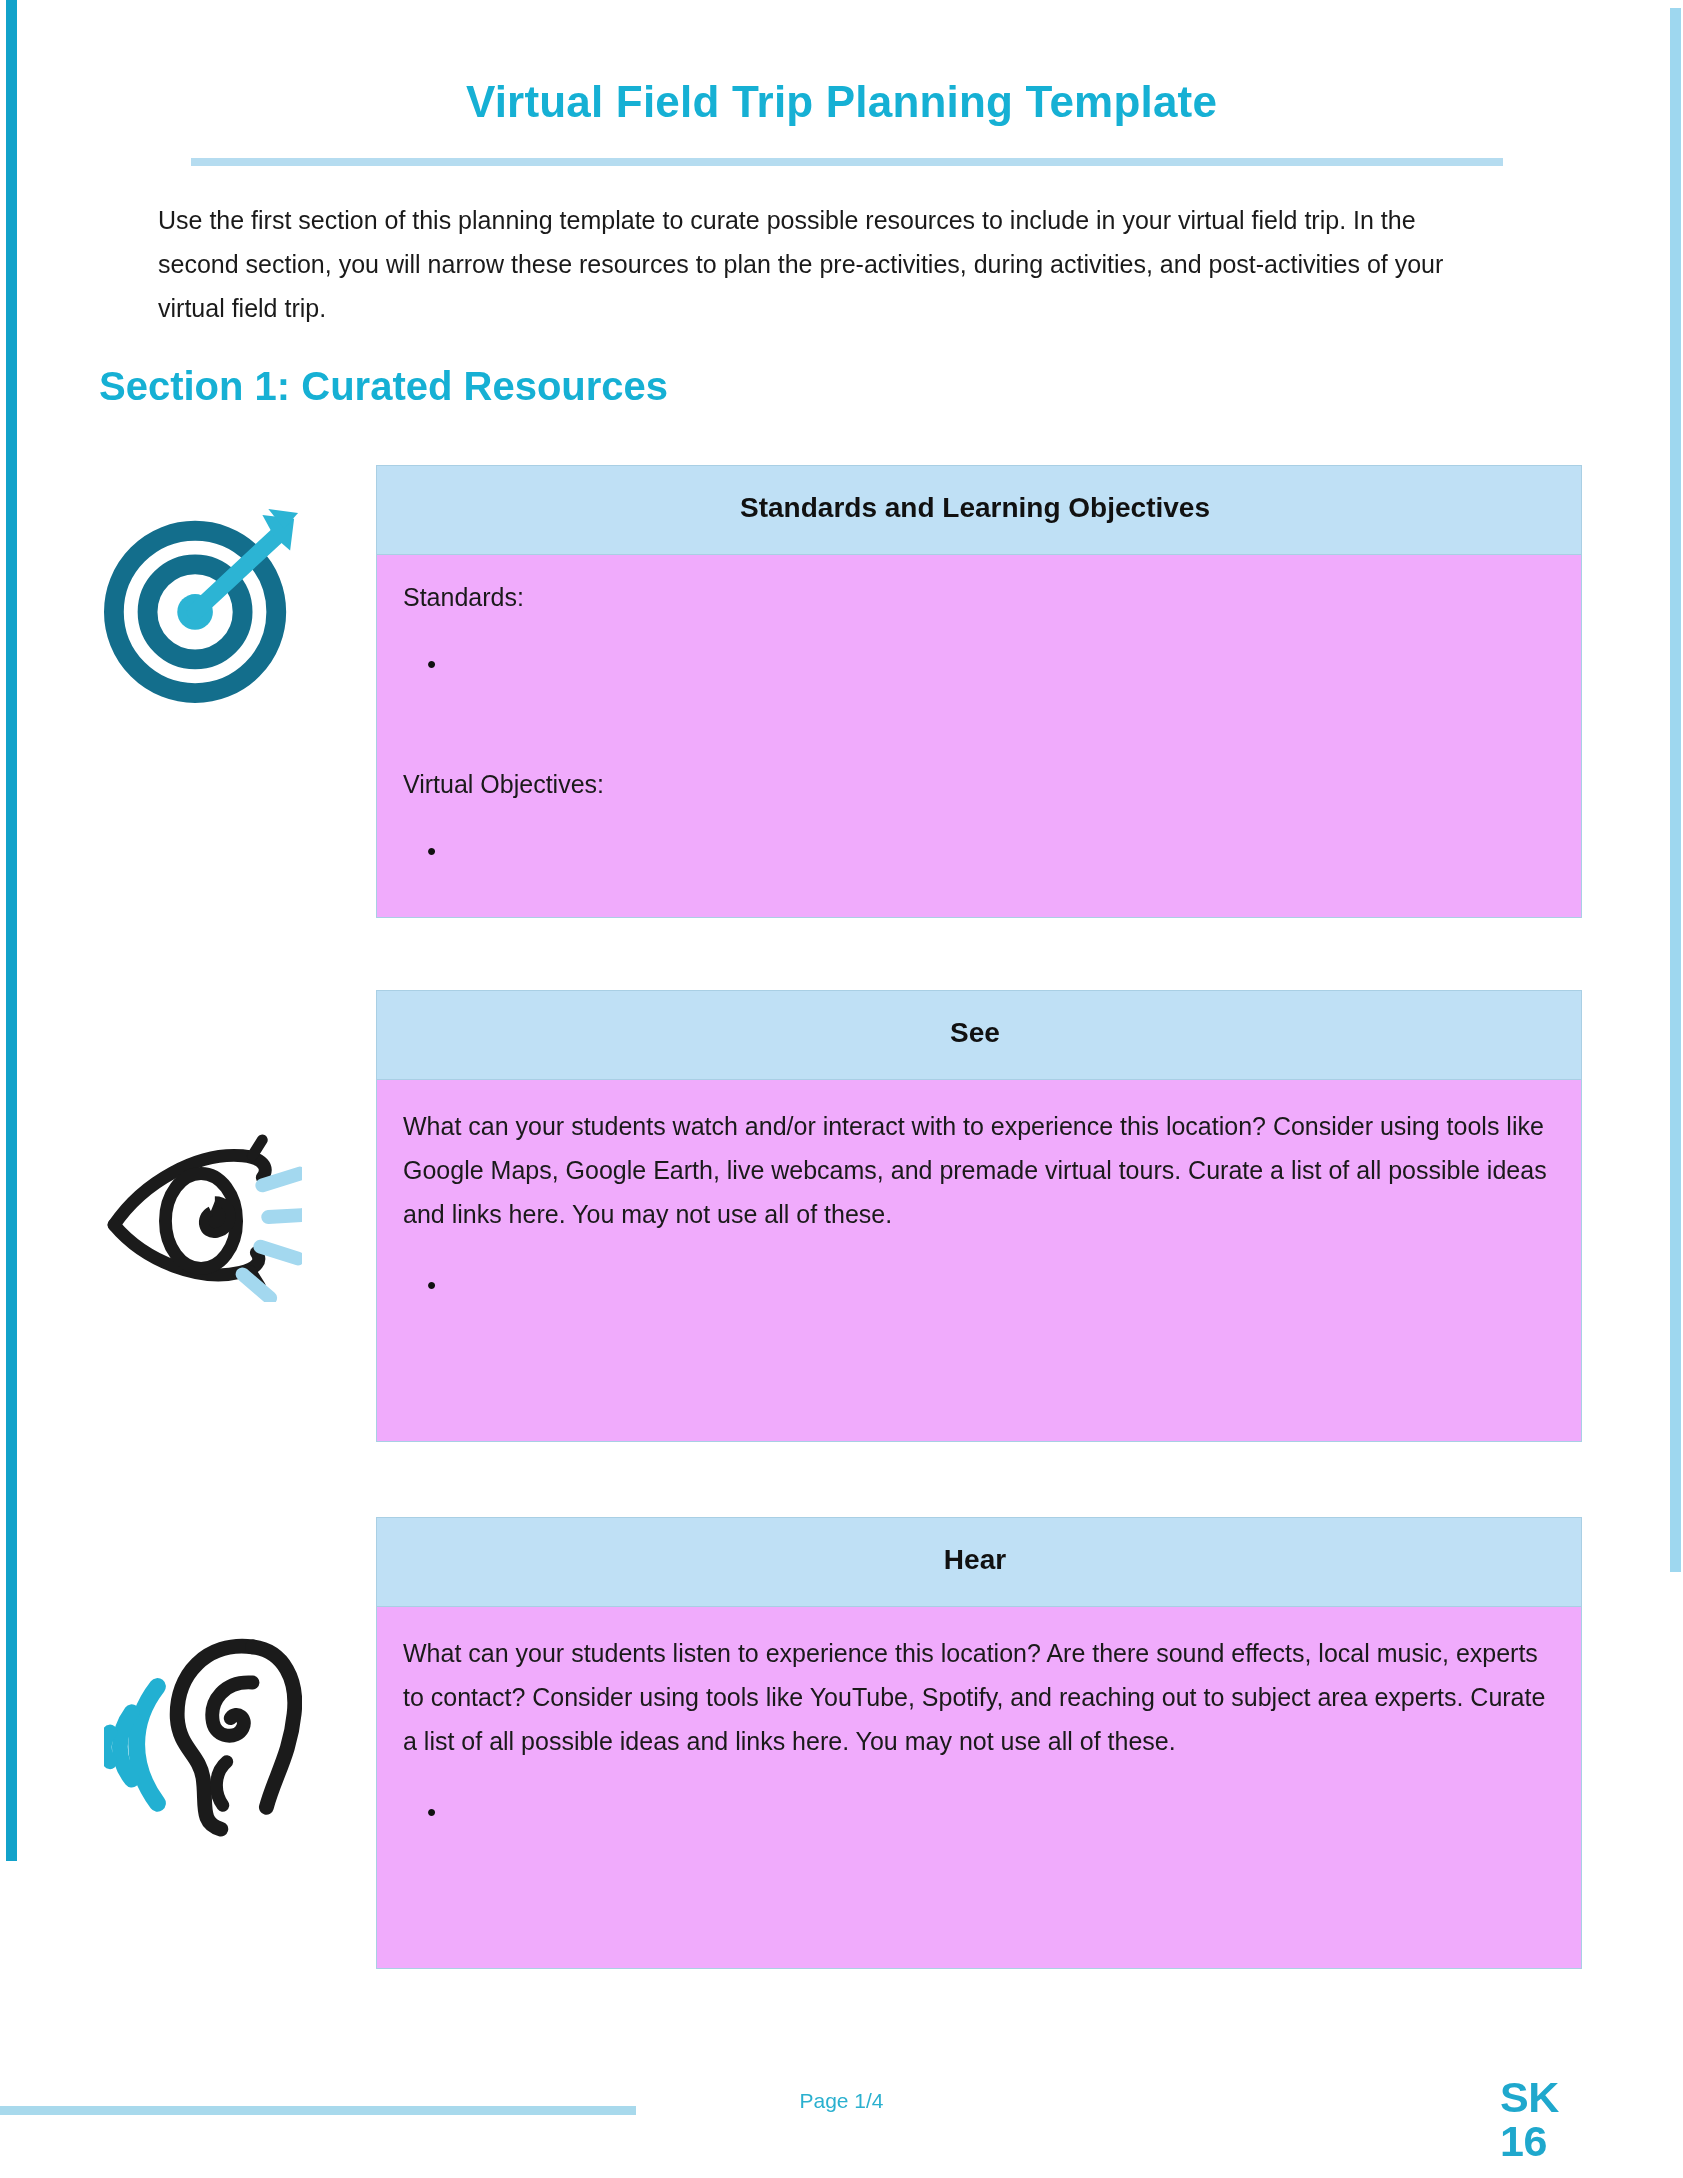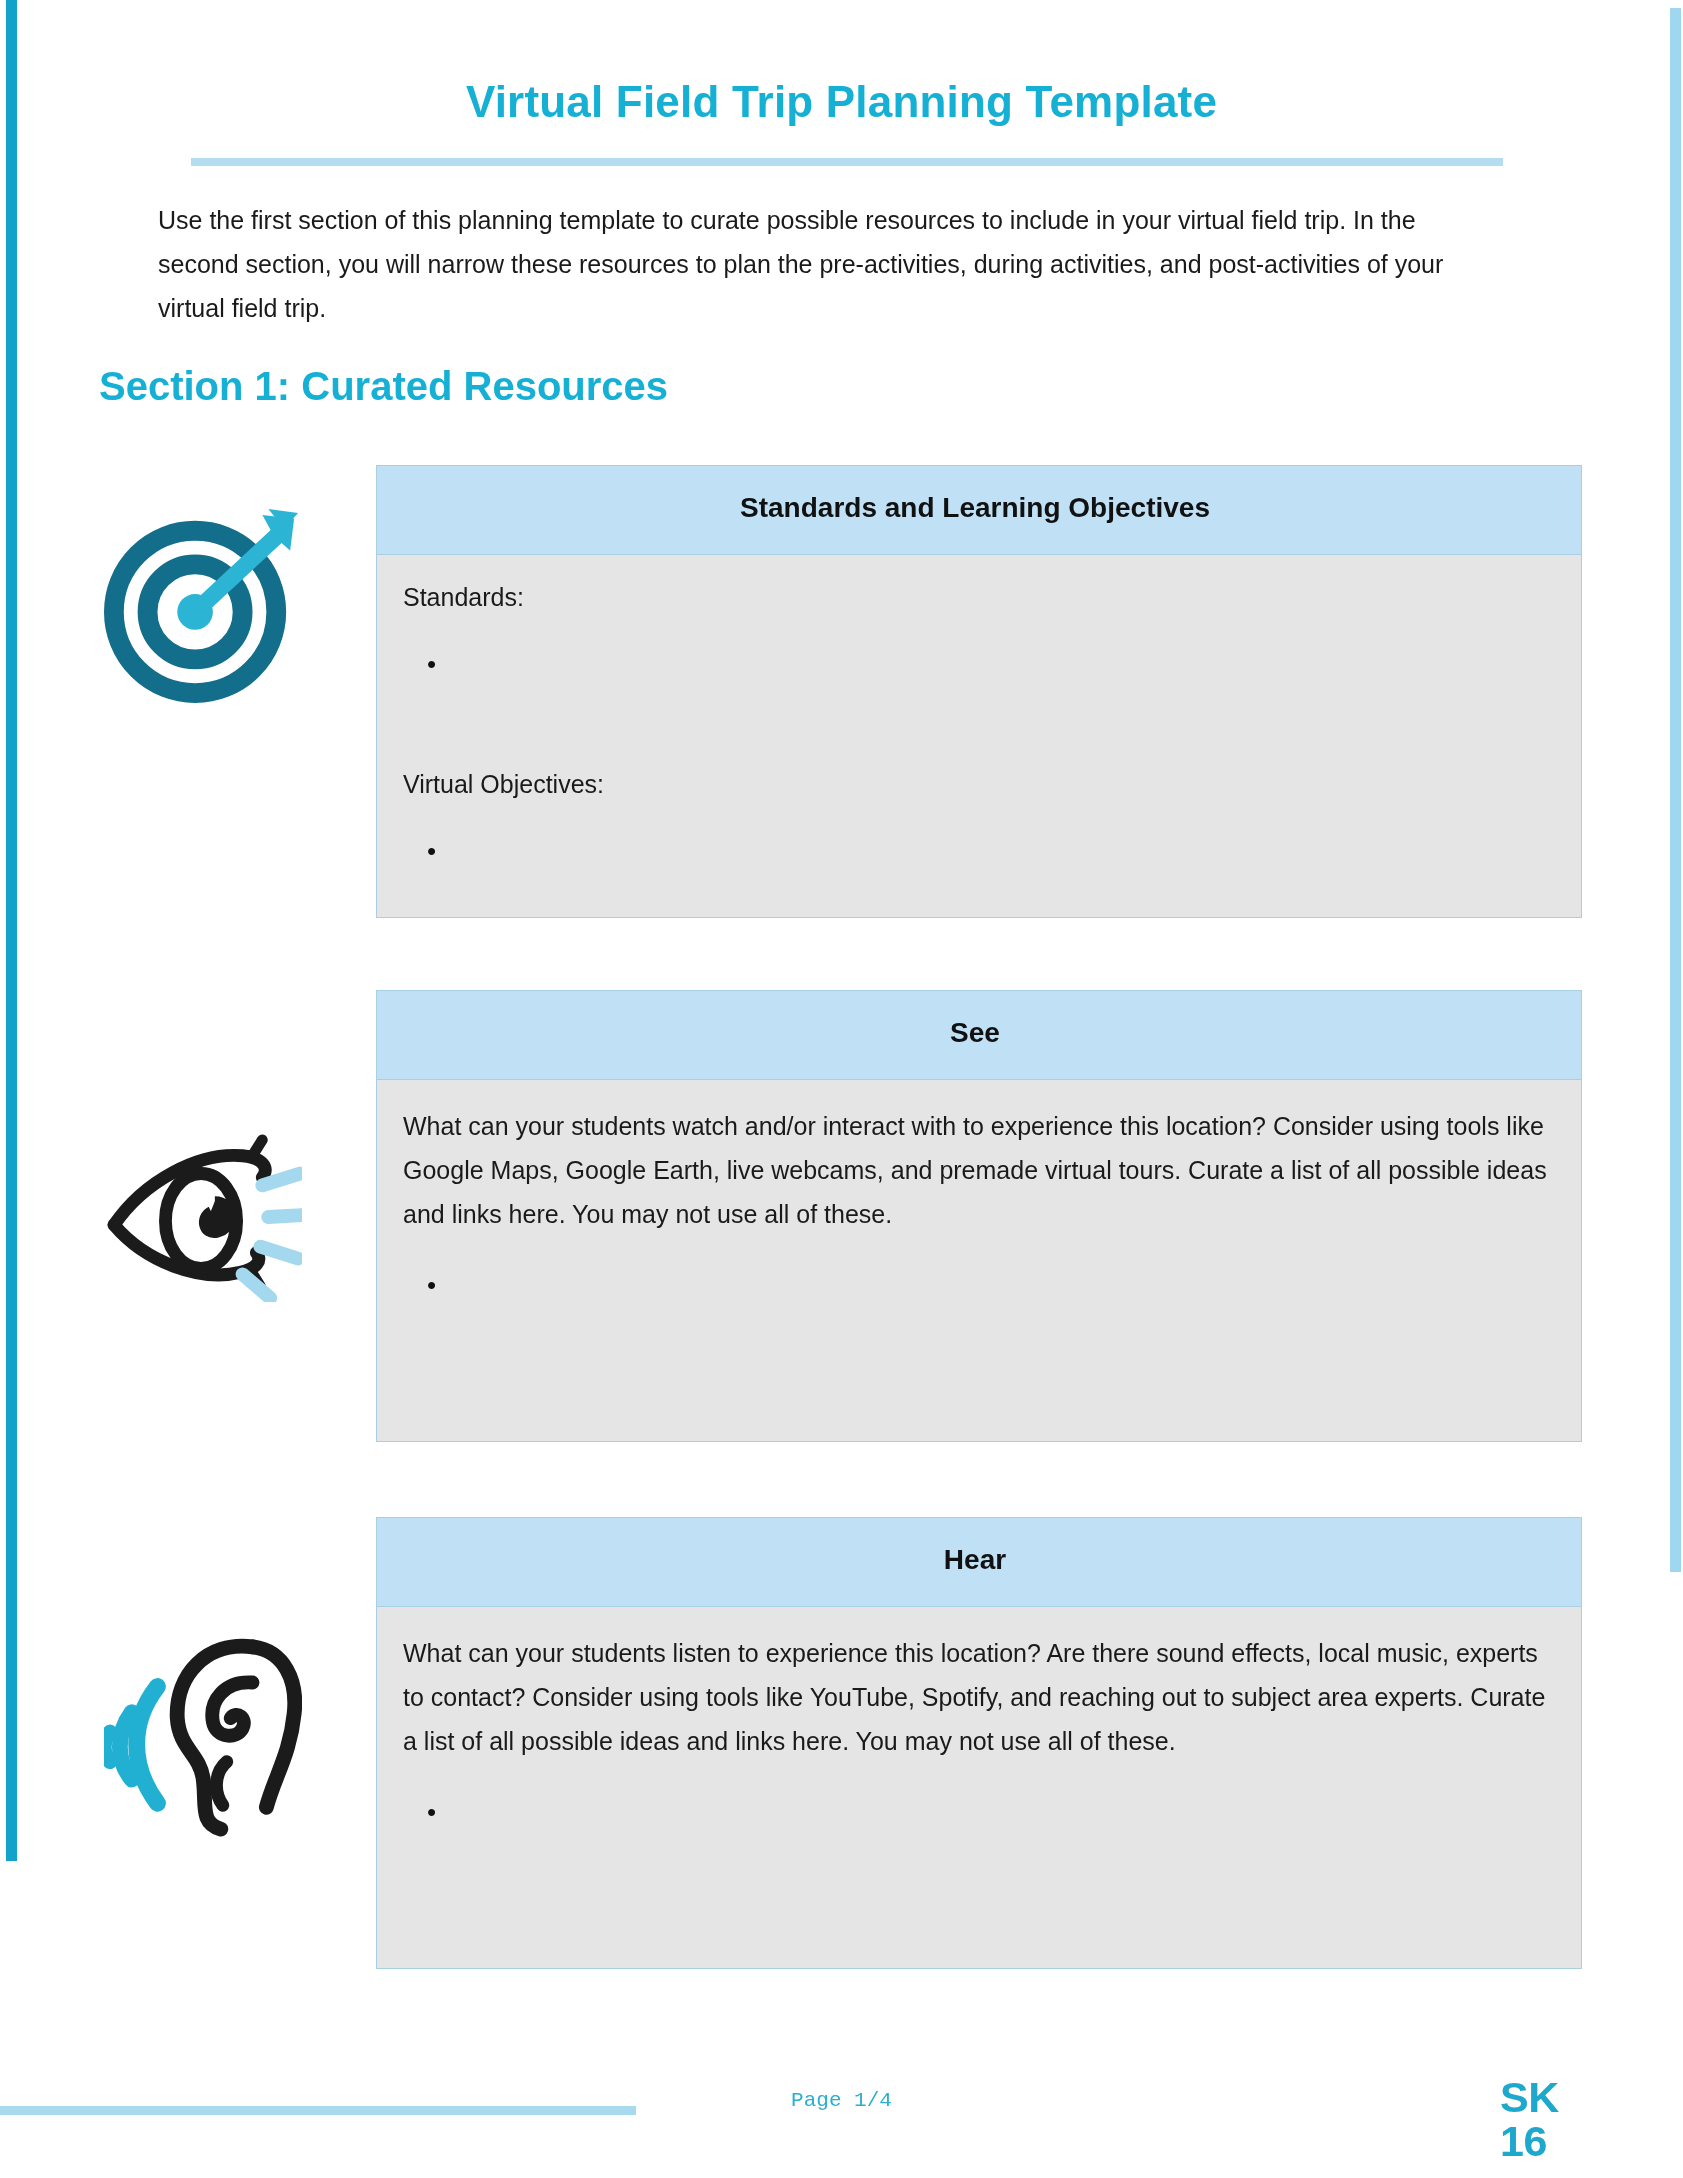--- a/index.html
+++ b/index.html
@@ -102,21 +102,21 @@
   .table-header {
     background: #bfe0f5;
     text-align: center;
     font-size: 28px;
     font-weight: bold;
     color: #111111;
     padding: 26px 18px 30px 10px;
     border-bottom: 1px solid #a9cfe4;
   }
   .table-body {
-    background: #e5e5e5;
+    background: #f0abfc;
     padding: 24px 26px 26px 26px;
   }
   .cell-text {
     font-size: 25px;
     line-height: 44px;
     color: #1a1a1a;
   }
   .cell-label {
     font-size: 25px;
     line-height: 36px;
@@ -153,21 +153,20 @@
     background: #a8d9ec;
   }
   .footer-page {
     position: absolute;
     left: 0;
     top: 2089px;
     width: 1683px;
     text-align: center;
     font-size: 21px;
     color: #2ab0cf;
-    font-family: Liberation Mono, monospace;
   }
   .footer-logo {
     position: absolute;
     left: 1500px;
     top: 2075px;
     text-align: left;
     line-height: 44px;
     font-size: 43px;
     font-weight: bold;
     color: #1fa8cd;

